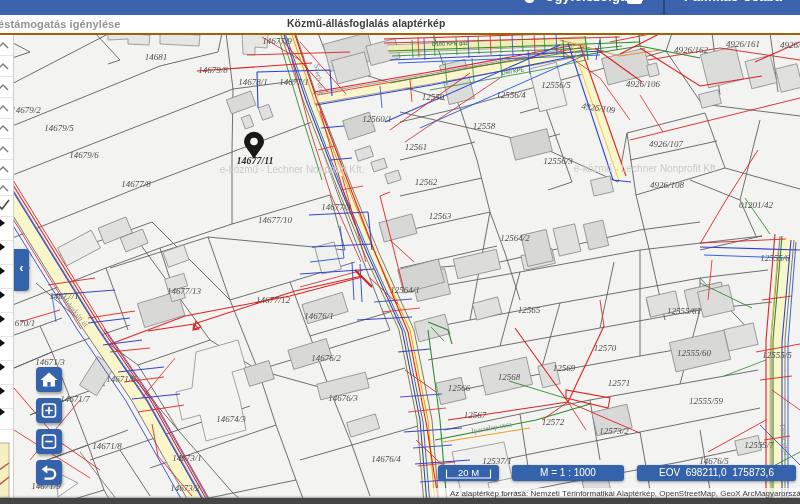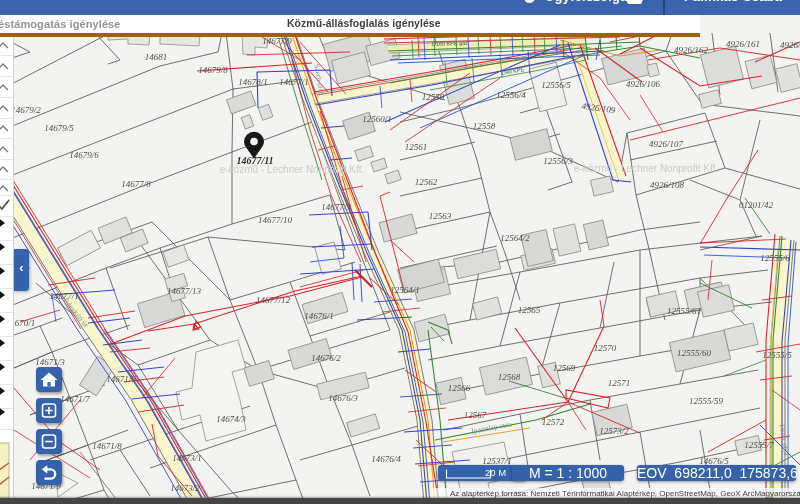--- a/index.html
+++ b/index.html
@@ -4,32 +4,32 @@
 <style>
   html,body{margin:0;padding:0;}
   body{width:800px;height:504px;overflow:hidden;position:relative;font-family:"Liberation Sans",sans-serif;background:#f3f3f1;}
   #map{position:absolute;left:0;top:0;width:800px;height:504px;z-index:1;}
   
   #topbar{position:absolute;left:0;top:0;width:800px;height:15px;background:#3b63ae;z-index:20;overflow:hidden;}
   #topbar .t{position:absolute;top:-11px;color:#fff;font-size:13px;font-weight:bold;letter-spacing:.2px;}
   #topbar .ic{position:absolute;background:#fff;}
   #topbar .div{position:absolute;left:663px;top:0;width:2px;height:15px;background:#27477f;}
   
-  #nav{position:absolute;left:0;top:15px;width:700px;height:18px;background:#fff;z-index:20;border-bottom:4px solid #a16207;text-align:center;}
+  #nav{position:absolute;left:0;top:15px;width:800px;height:18px;background:#fff;z-index:20;border-bottom:2px solid #a16207;text-align:center;}
   #nav span{position:absolute;top:3px;font-size:11px;font-weight:bold;color:#3c3c3c;white-space:nowrap;letter-spacing:.1px;}
   #nav .in{color:#949494;}
   
   #strip{position:absolute;left:0;top:33px;width:13px;height:471px;background:#fff;border-right:1px solid #cfcfcd;z-index:10;}
   
   #tab{position:absolute;left:14px;top:249px;width:15px;height:42px;background:#3462ab;border-radius:0 4px 4px 0;z-index:11;color:#fff;font-size:13px;font-weight:bold;text-align:center;line-height:38px;box-shadow:1px 1px 3px rgba(0,0,0,.3);}
   
   .mbtn{position:absolute;left:36px;width:26px;height:25px;background:#3462ab;border-radius:4px;z-index:11;box-shadow:1px 2px 3px rgba(0,0,0,.35);}
   .mbtn svg{position:absolute;left:0;top:0;}
   
-  .pill{position:absolute;top:465px;height:16px;background:#3462ab;border-radius:3px;z-index:12;color:#fff;font-size:14px;text-align:center;line-height:16px;box-shadow:0 1px 3px rgba(0,0,0,.4);white-space:nowrap;}
+  .pill{position:absolute;top:465px;height:16px;background:#3462ab;border-radius:3px;z-index:12;color:#fff;font-size:10px;text-align:center;line-height:16px;box-shadow:0 1px 3px rgba(0,0,0,.4);white-space:nowrap;}
   
   #attrib{position:absolute;left:432px;top:488px;width:368px;height:11px;background:rgba(255,255,255,.68);z-index:12;font-size:8px;color:#3a3a3a;line-height:11.5px;white-space:nowrap;padding-left:18px;}
   #botbar{position:absolute;left:0;top:498px;width:800px;height:6px;background:#454545;z-index:13;box-shadow:0 -1px 2px rgba(80,80,80,.5);}
 </style>
 </head>
 <body>
 <svg id="map" viewBox="0 0 800 504">
   <rect x="0" y="0" width="800" height="504" fill="#f3f3f1"></rect>
   <g id="parcels" fill="none" stroke="#606060" stroke-width="0.9">
 
@@ -467,21 +467,21 @@
 
 <div id="topbar">
   <span class="t" style="left:545px;">Ügyfélszolgálat</span>
   <span class="t" style="left:684px;">Pálinkás Csaba</span>
   <div class="ic" style="left:524px;top:-8px;width:11px;height:11px;border-radius:50%;"></div>
   <div class="ic" style="left:627px;top:-7px;width:15px;height:11px;border-radius:2px;"></div>
   <div class="div"></div>
 </div>
 <div id="nav">
   <span class="in" style="left:-2px;">éstámogatás igénylése</span>
-  <span style="left:287px;font-size:10.4px;">Közmű-állásfoglalás igénylése</span>
+  <span style="left:287px;font-size:10.4px;">Közmű-állásfoglalás alaptérkép</span>
 </div>
 <div id="strip">
 <svg width="13" height="471" viewBox="0 0 13 471">
   <g stroke="#e6e6e4" stroke-width="1">
     <line x1="0" y1="22.5" x2="13" y2="22.5"></line>
         <line x1="0" y1="43.5" x2="13" y2="43.5"></line>
     <line x1="0" y1="64.5" x2="13" y2="64.5"></line>
         <line x1="0" y1="85.5" x2="13" y2="85.5"></line>
     <line x1="0" y1="105.5" x2="13" y2="105.5"></line>
         <line x1="0" y1="126.5" x2="13" y2="126.5"></line>
@@ -544,19 +544,19 @@
   <path d="M9.3 12.5 H16.7" stroke="#fff" stroke-width="1.6"></path>
 </svg>
   </div>
 <div class="mbtn" style="top:460px;" id="b-undo">
     <svg width="26" height="25" viewBox="0 0 26 25">
   <path d="M8.5 18.7 H14.5 A4.7 4.7 0 0 0 14.5 9.3 H10.5" fill="none" stroke="#fff" stroke-width="2.3"></path>
   <path d="M11.3 5.2 L5.6 9.3 L11.3 13.4 Z" fill="#fff"></path>
 </svg>
   </div>
 
-<div class="pill" style="left:438px;width:61px;font-size:9.5px;padding-left:27px;"><svg width="61" height="17" viewBox="0 0 61 17" style="position:absolute;left:0;top:0;">
+<div class="pill" style="left:438px;width:61px;font-size:9.5px;"><svg width="61" height="17" viewBox="0 0 61 17" style="position:absolute;left:0;top:0;">
       <path d="M8.5 4.5 V13 H52.5 V4.5" fill="none" stroke="#fff" stroke-width="1.1"></path>
     </svg>20 M</div>
 <div class="pill" style="left:512px;width:112px;">M = 1 : 1000</div>
 <div class="pill" style="left:637px;width:159px;">EOV&nbsp;&nbsp;698211,0&nbsp;&nbsp;175873,6</div>
 <div id="attrib">Az alaptérkép forrása: Nemzeti Térinformatikai Alaptérkép, OpenStreetMap, GeoX ArcMagyarország</div>
 <div id="botbar"></div>
 
 </body></html>

